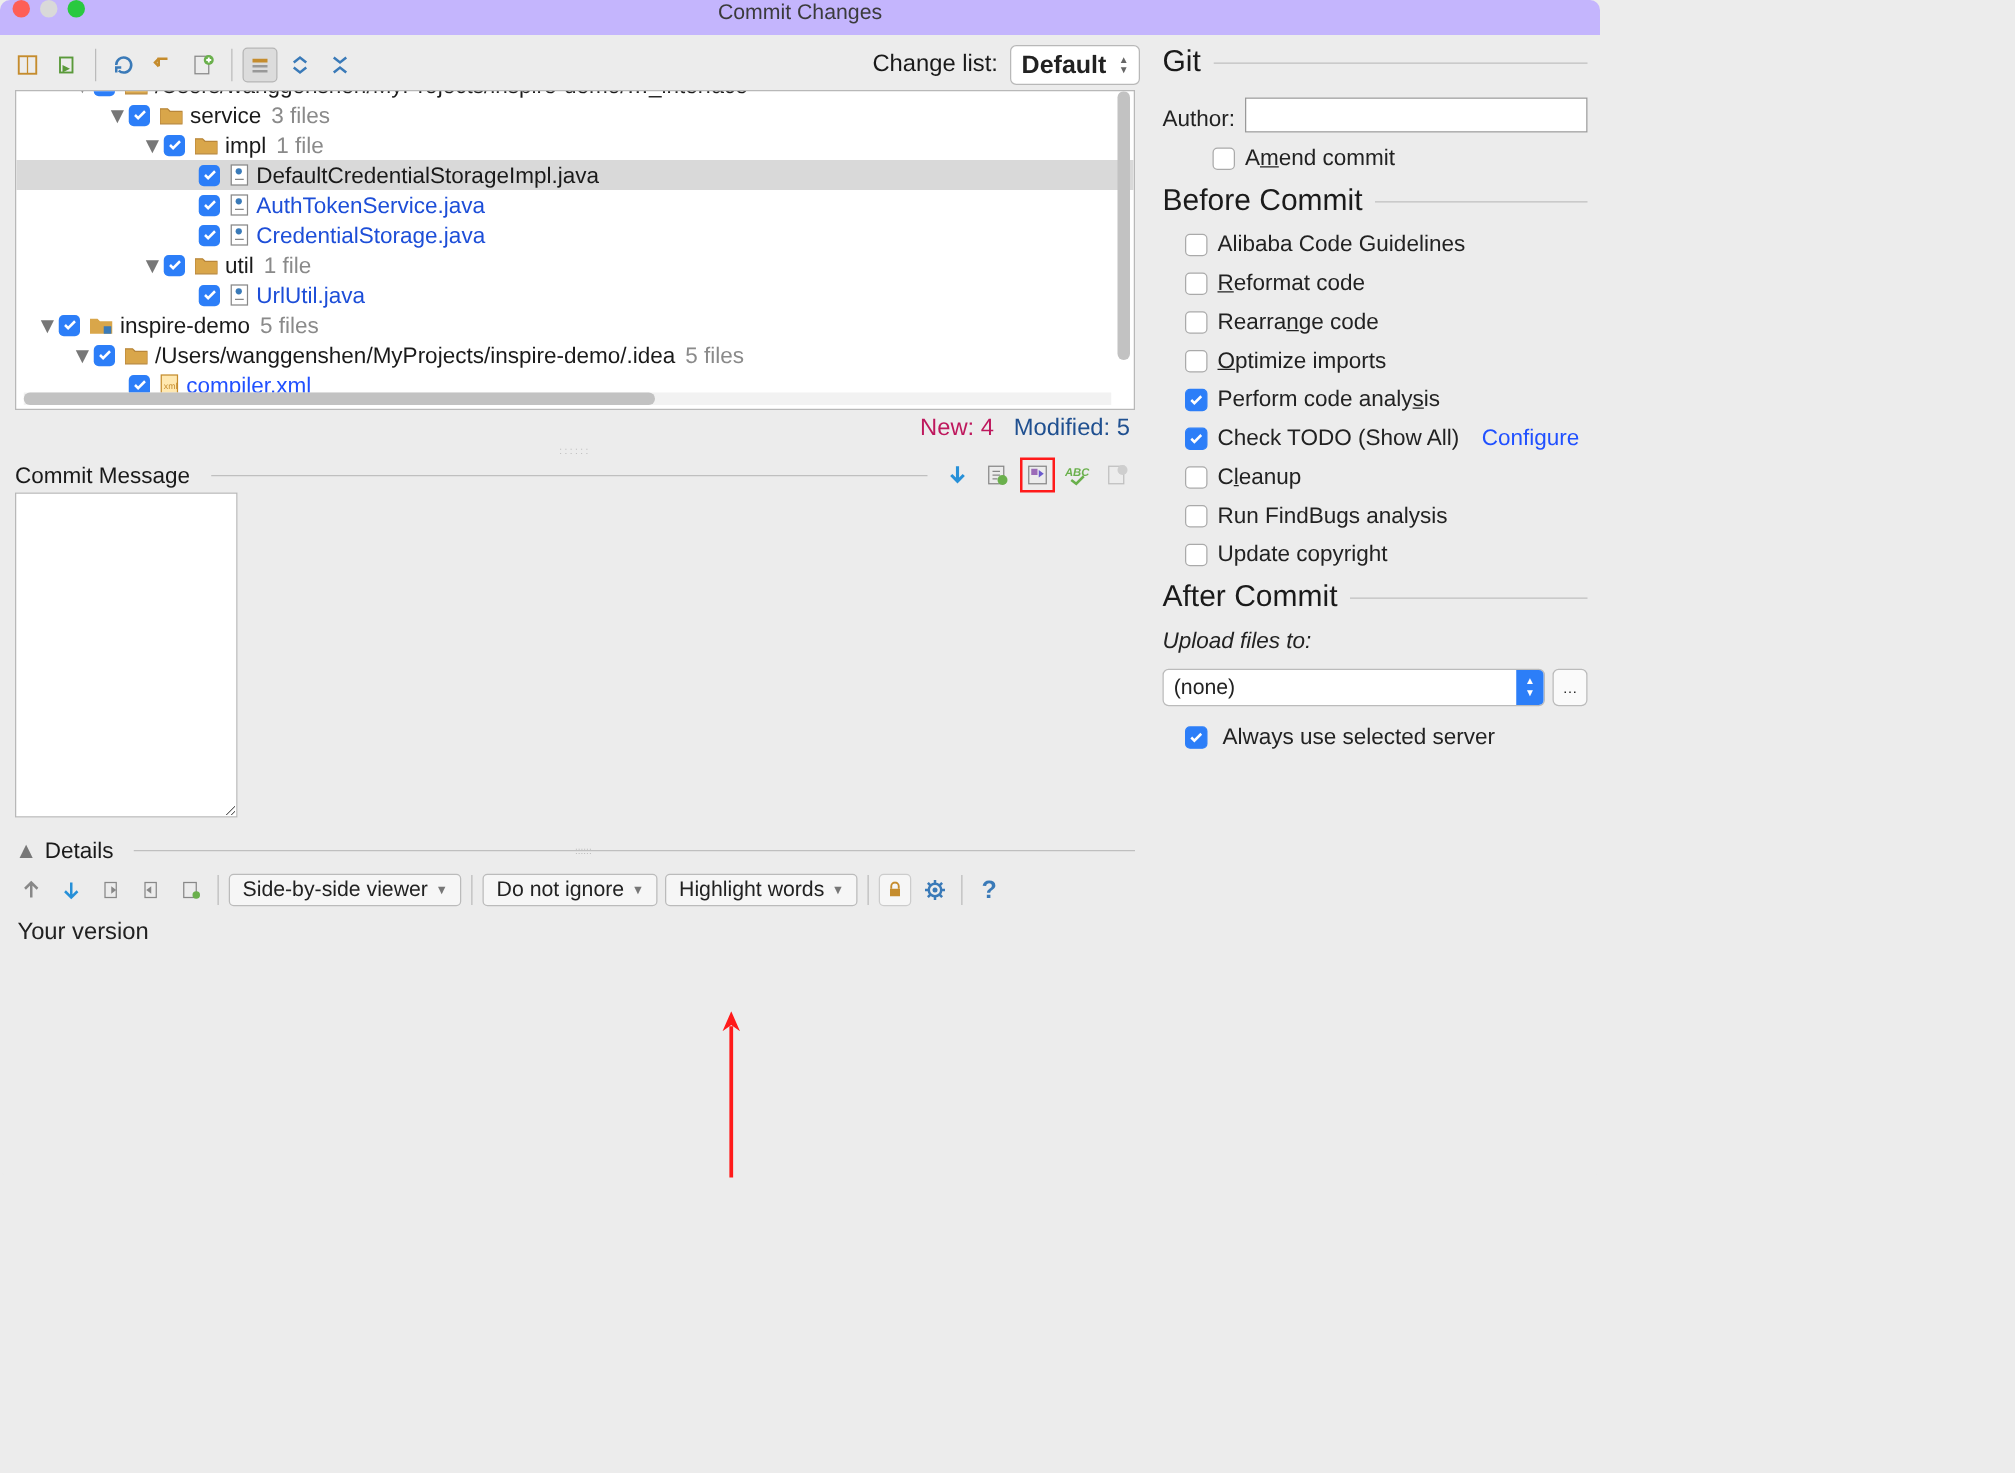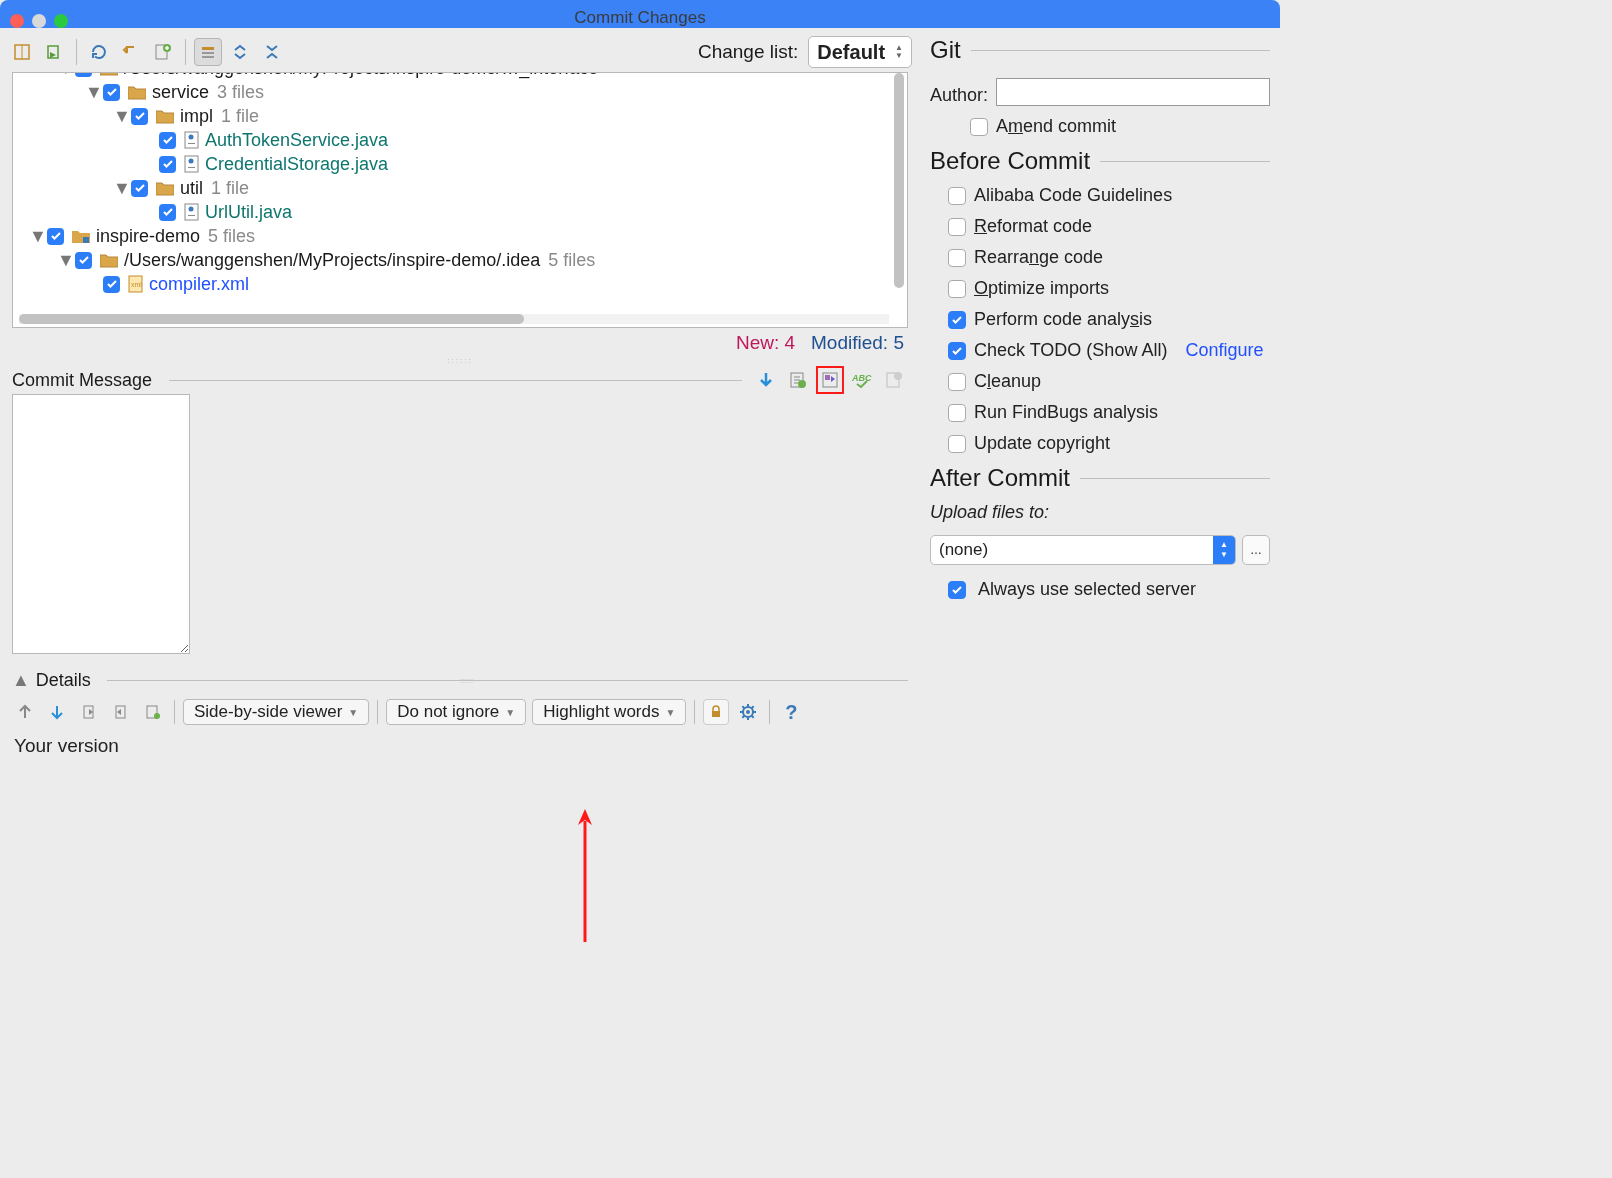--- a/index.html
+++ b/index.html
@@ -1,18 +1,18 @@
 <!DOCTYPE html>
 <html><head>
 <meta charset="utf-8">
 <style>
   * { box-sizing: border-box; margin: 0; padding: 0; }
   html, body { font-family: "Helvetica Neue", Arial, sans-serif; font-size: 18px; color: #222; background: #ececec; height: 100%; width: 100%; }
   .window { width: 1280px; height: 942px; background: #ececec; position: relative; border-radius: 8px; overflow: hidden; }
-  .titlebar { height: 28px; background: #3b82f6; display:flex; align-items:flex-end; padding-left:10px; }
+  .titlebar { height: 28px; background: #c4b5fd; display:flex; align-items:flex-start; padding-left:10px; }
   .traffic { display:flex; gap:8px; align-items:center;}
   .trafdot { width:14px; height:14px; border-radius:50%; }
   .trafdot.red{background:#fe5f57;}
   .trafdot.yellow{background:#d9d9d9;}
   .trafdot.green{background:#29c940;}
   .title-text{position:absolute; left:0; right:0; text-align:center; font-size:17px; color:#3b3b3b;}
   
   .main { display:flex; height: calc(100% - 28px); }
   .left { flex:1; display:flex; flex-direction:column; padding: 4px 0 0 0;}
   .right { width:360px; padding: 8px 10px 0 10px; border-left:none;}
@@ -32,21 +32,21 @@
   .row{display:flex; align-items:center; height:24px; white-space:nowrap;}
   .row.sel{background:#d9d9d9;}
   .indent{display:inline-block;}
   .arrow{display:inline-flex; width:14px; height:14px; align-items:center; justify-content:center; color:#777; margin-right:2px;}
   .chk{width:17px; height:17px; border-radius:4px; background:#2c7ef8; display:inline-flex; align-items:center; justify-content:center; margin-right:8px; flex:none;}
   .chk svg{width:12px;height:12px;}
   .folder-ic{width:18px;height:15px; display:inline-block; margin-right:6px; flex:none;}
   .file-ic{width:15px;height:18px; display:inline-block; margin-right:6px; flex:none;}
   .fname{}
   .fname.black{color:#1a1a1a;}
-  .fname.green{color:#0f766e;}
+  .fname.green{color:#1d4ed8;}
   .fname.blue{color:#2050ff;}
   .fcount{color:#8a8a8a; margin-left:8px;}
   .hscrollbar{position:absolute; bottom:3px; left:6px; right:18px; height:10px; background:#f2f2f2;}
   .hscrollbar .thumb{position:absolute; top:0; left:0; width:58%; height:10px; background:#c2c2c2; border-radius:5px;}
   .vscroll{position:absolute; top:0; right:3px; height:245px; width:10px;}
   .vscroll .vthumb{position:absolute; top:0; right:0; width:10px; height:215px; background:#c2c2c2; border-radius:5px;}
   
   .status-line{ text-align:right; padding:4px 16px 0 0; font-size:19px;}
   .status-line .new{color:#be185d;}
   .status-line .mod{color:#205090;}
@@ -214,20 +214,35 @@
                 <svg viewBox="0 0 12 12">
                   <path d="M2 6l2.5 2.5L10 3" fill="none" stroke="#fff" stroke-width="2"></path>
                 </svg>
               </span>
               <svg class="folder-ic" viewBox="0 0 18 15">
                 <path d="M0 2h6l2 2h10v10H0z" fill="#d9a64a" stroke="#b8863a"></path>
               </svg>
               <span class="fname black">impl</span>
               <span class="fcount">1 file</span>
             </div>
+            <div class="row sel">
+              <span class="indent" style="width:130px"></span>
+              <span class="arrow"></span>
+              <span class="chk">
+                <svg viewBox="0 0 12 12">
+                  <path d="M2 6l2.5 2.5L10 3" fill="none" stroke="#fff" stroke-width="2"></path>
+                </svg>
+              </span>
+              <svg class="file-ic" viewBox="0 0 15 18">
+                <rect x="1" y="1" width="13" height="16" fill="#fff" stroke="#888"></rect>
+                <circle cx="7" cy="6" r="2.5" fill="#3a7ab8"></circle>
+                <rect x="4" y="12" width="7" height="1" fill="#888"></rect>
+              </svg>
+              <span class="fname black">DefaultCredentialStorageImpl.java</span>
+            </div>
             <div class="row">
               <span class="indent" style="width:130px"></span>
               <span class="arrow"></span>
               <span class="chk">
                 <svg viewBox="0 0 12 12">
                   <path d="M2 6l2.5 2.5L10 3" fill="none" stroke="#fff" stroke-width="2"></path>
                 </svg>
               </span>
               <svg class="file-ic" viewBox="0 0 15 18">
                 <rect x="1" y="1" width="13" height="16" fill="#fff" stroke="#888"></rect>

